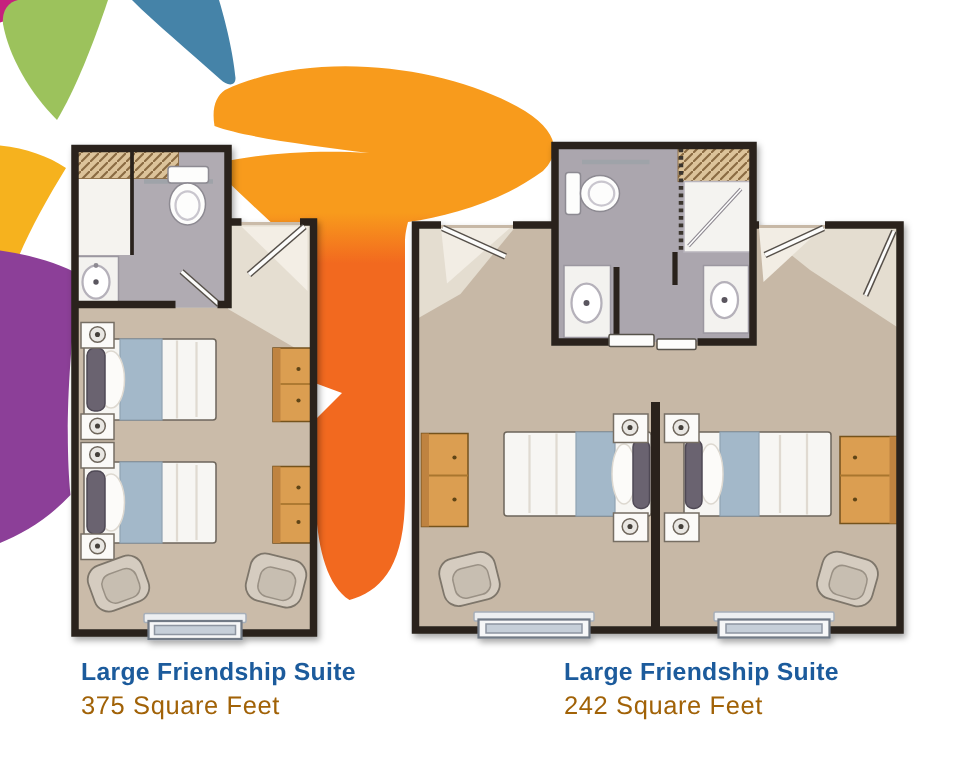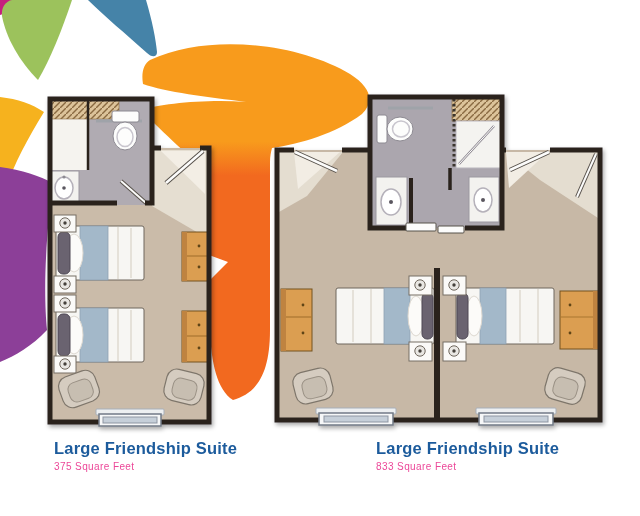--- a/index.html
+++ b/index.html
@@ -1,21 +1,21 @@
 <!DOCTYPE html>
 <html><head>
 <meta charset="utf-8">
 <style>
   html,body{margin:0;padding:0;background:#ffffff;}
   .stage{position:relative;width:640px;height:516px;background:#ffffff;overflow:hidden;
          font-family:"Liberation Sans",sans-serif;}
   .stage svg{position:absolute;left:0;top:0;}
   .caption{position:absolute;}
   .cap-title{font-size:16.5px;font-weight:bold;color:#1c5b9c;letter-spacing:.2px;}
-  .cap-sub{font-size:10px;color:#ec4899;margin-top:3px;letter-spacing:.4px;}
+  .cap-sub{font-size:17px;color:#a16207;margin-top:3px;letter-spacing:.4px;}
 </style>
 </head>
 <body>
 
 <div class="stage">
 
 <svg width="640" height="516" viewBox="0 0 640 516">
   <defs>
     <pattern id="hatch" width="6" height="6" patternUnits="userSpaceOnUse">
       <rect width="6" height="6" fill="#dcc39a"></rect>
@@ -265,16 +265,16 @@
     </g>
   </g>
 </svg>
 
 <div class="caption" style="left:54px;top:439px">
   <div class="cap-title">Large Friendship Suite</div>
   <div class="cap-sub">375 Square Feet</div>
 </div>
 <div class="caption" style="left:376px;top:439px">
   <div class="cap-title">Large Friendship Suite</div>
-  <div class="cap-sub">833 Square Feet</div>
+  <div class="cap-sub">242 Square Feet</div>
 </div>
 
 </div>
 
 </body></html>

